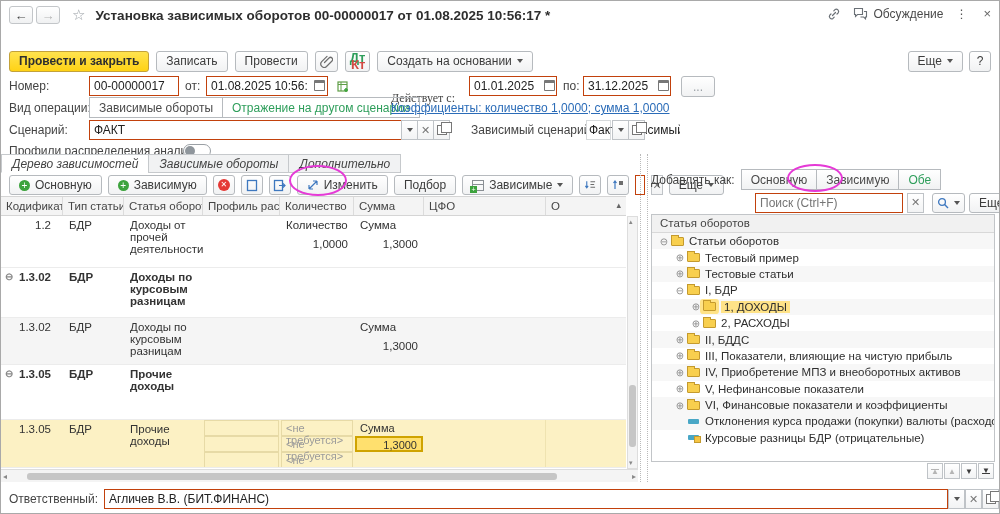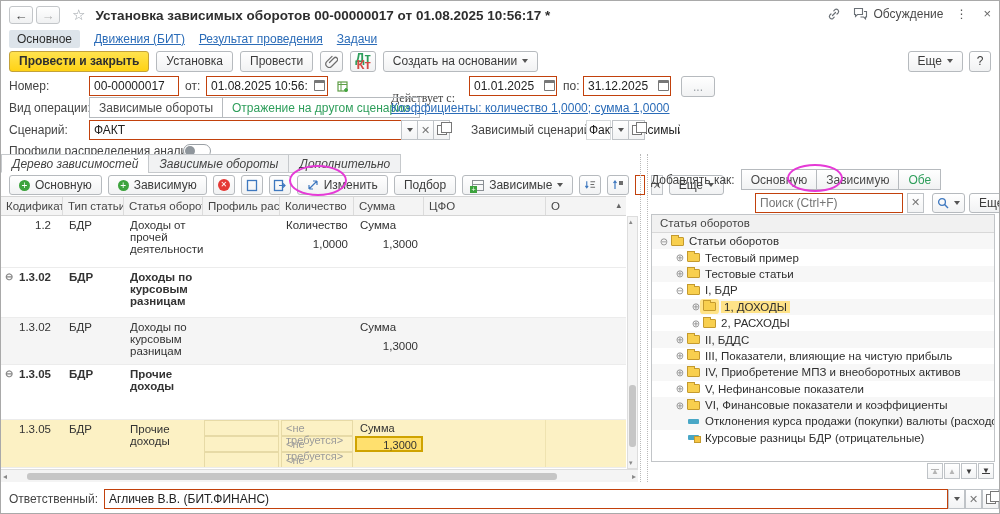--- a/index.html
+++ b/index.html
@@ -117,30 +117,24 @@
               <path d="M11 4.5 h2.5 v5.5 h-1 v1.8 l-1.8-1.8 h-3.2" fill="none" stroke="#6a7076" stroke-width="1.1"></path>
             </svg>
         </span>
         <span style="font-size:12px; color:#4a4a4a;">Обсуждение</span>
       </span>
       <span style="font-size:12px; color:#555;">⋮</span>
       <span style="font-size:13px; color:#666; margin-left:4px;">×</span>
     </div>
   </div>
 
-  <div class="navtabs">
-    <span class="navtab-active">Основное</span>
-    <span class="link">Движения (БИТ)</span>
-    <span class="link">Результат проведения</span>
-    <span class="link">Задачи</span>
-  </div>
 
   <div class="cmdbar">
     <span class="btn btn-yellow">Провести и закрыть</span>
-    <span class="btn">Установка</span>
+    <span class="btn">Записать</span>
     <span class="btn">Провести</span>
     <span class="btn iconbtn">
       <span>
         <svg width="13" height="14" viewBox="0 0 13 14">
             <path d="M4.5 8.5 L9 4 a2.1 2.1 0 0 1 3 3 L6.5 12.5 a3.4 3.4 0 0 1-4.8-4.8 L7 2.4" fill="none" stroke="#6d6d6d" stroke-width="1.2" stroke-linecap="round"></path>
           </svg>
       </span>
     </span>
     <span class="btn iconbtn">
       <span style="display:flex; flex-direction:column; line-height:7px; font-size:13px; font-weight:bold;">

